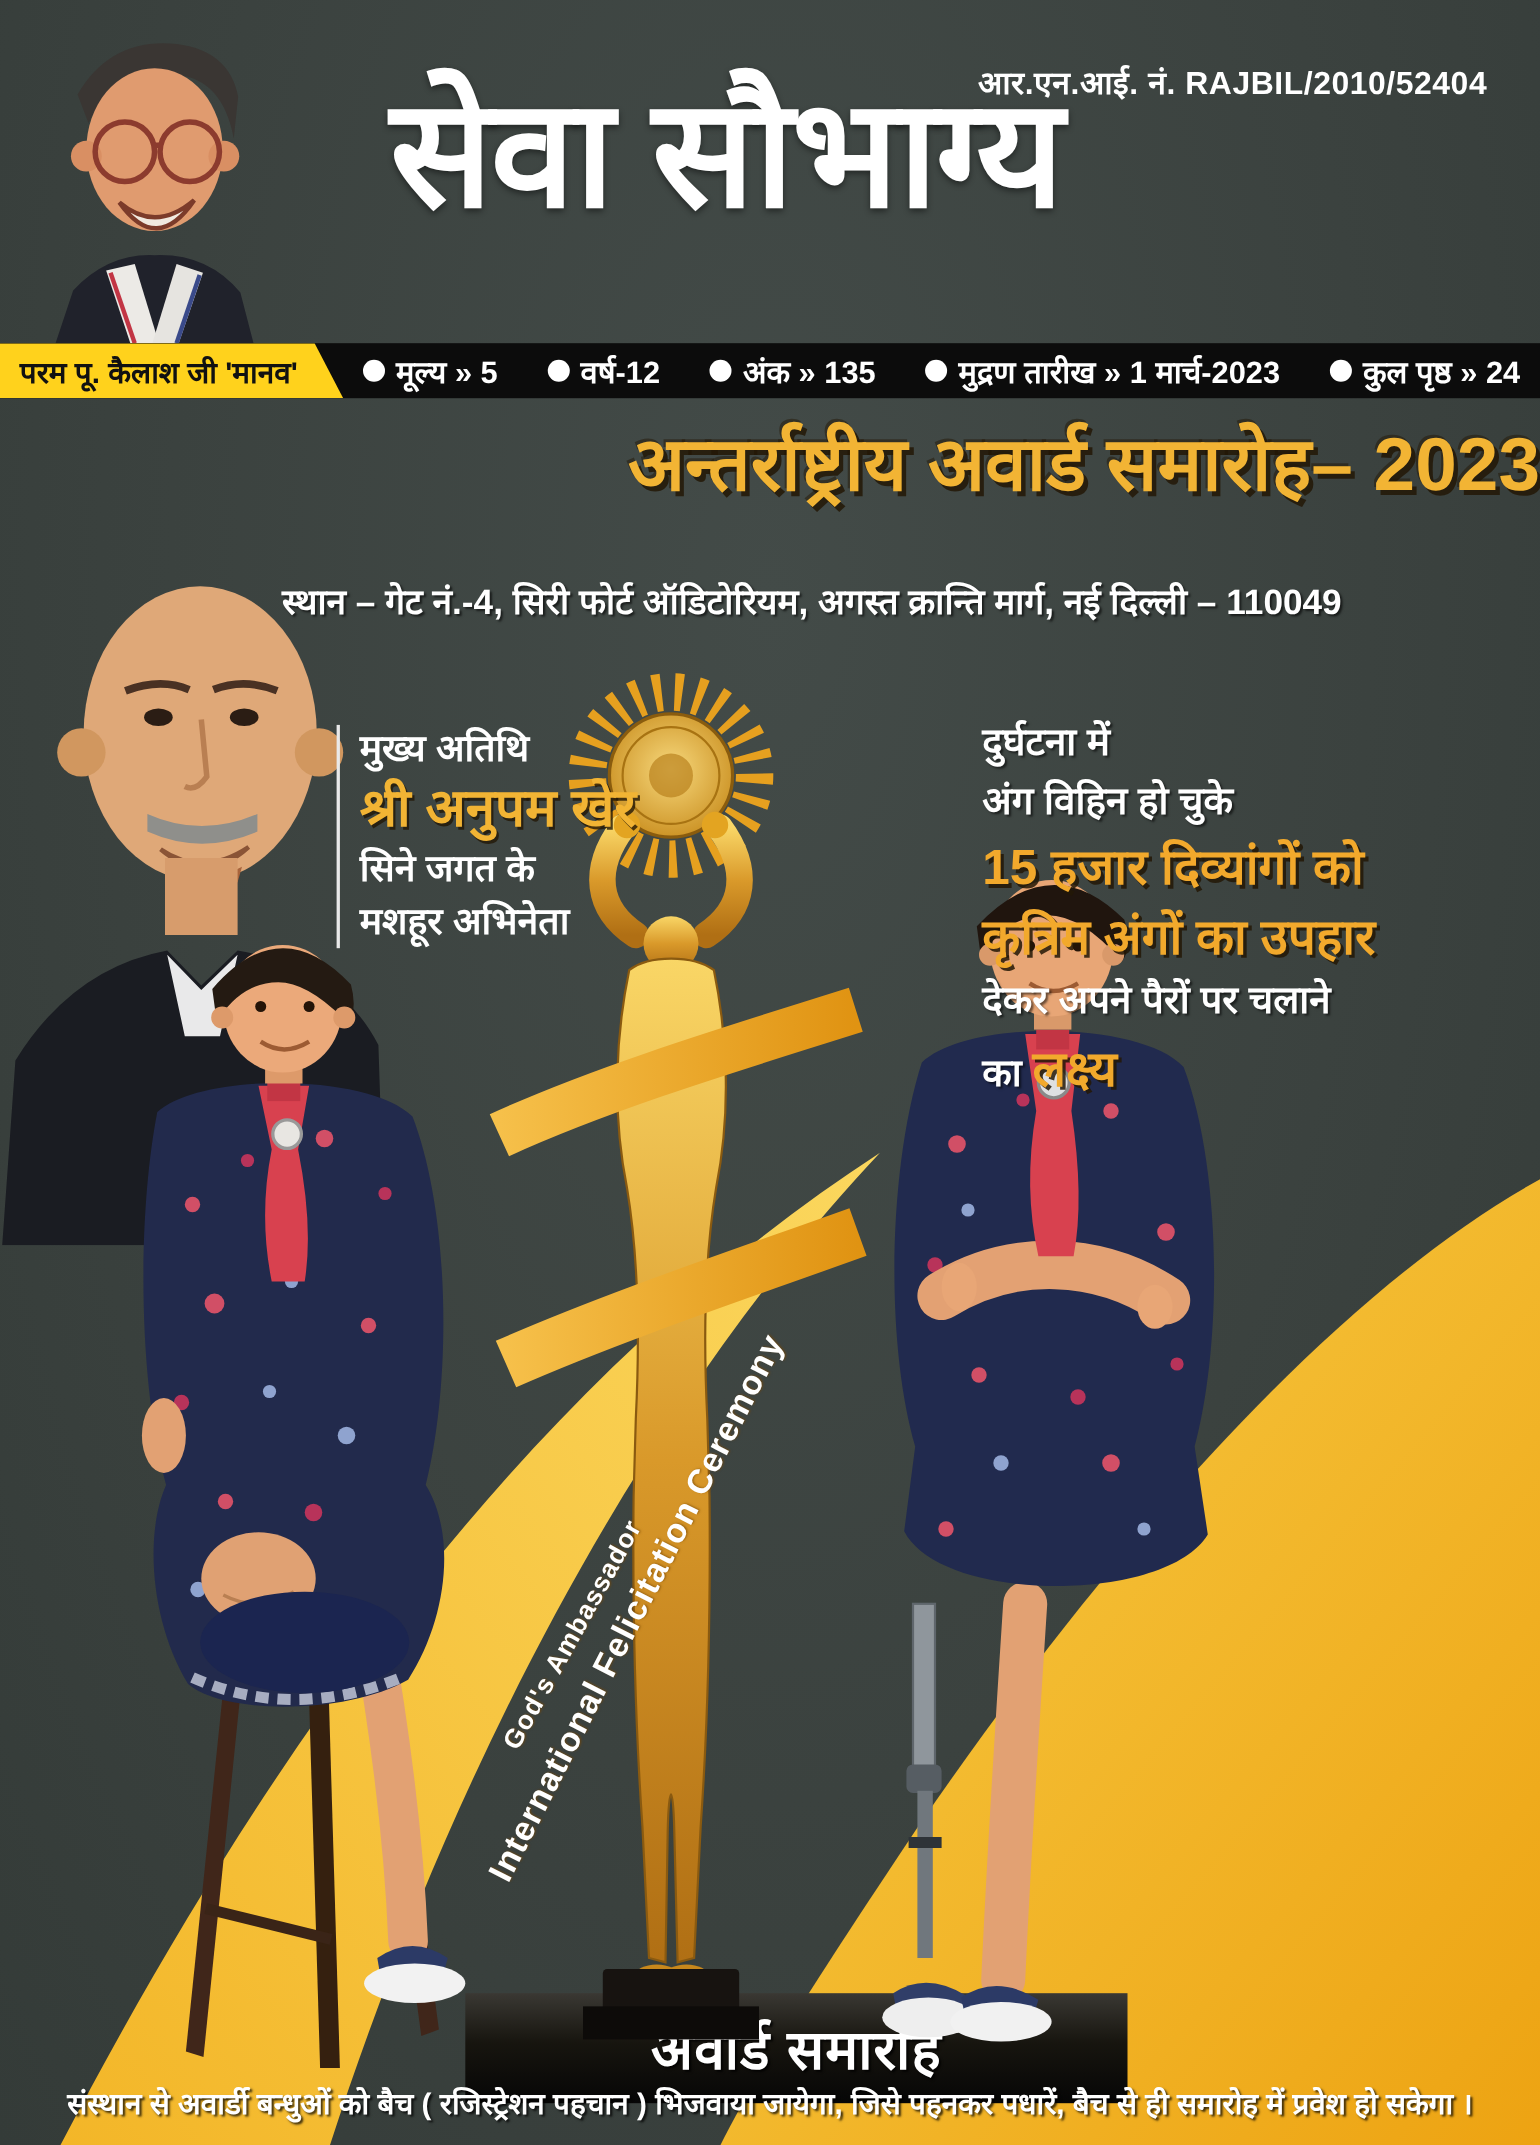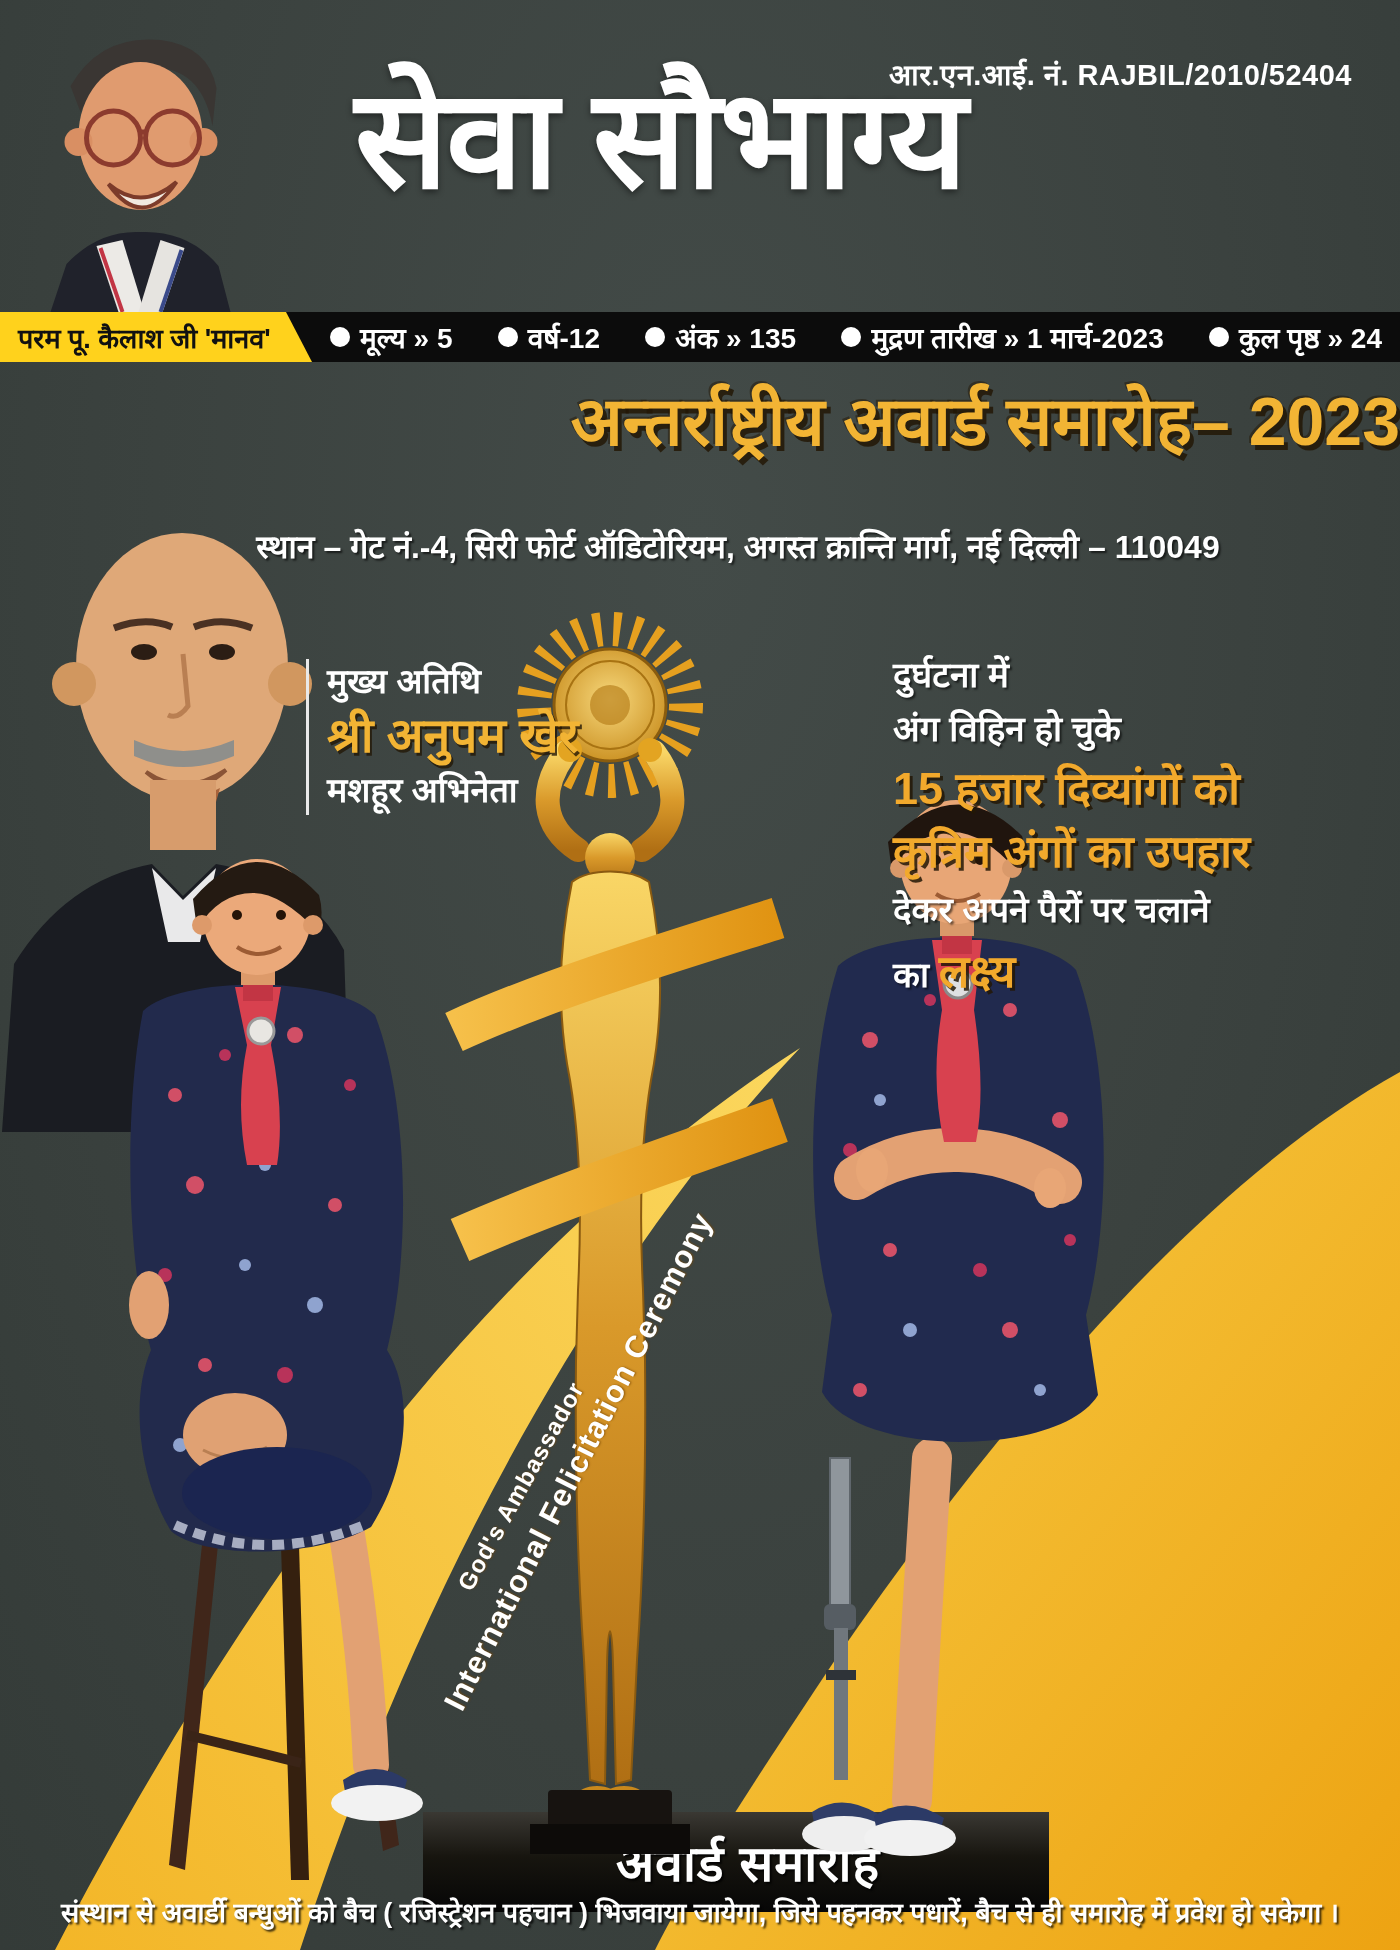--- a/index.html
+++ b/index.html
@@ -58,21 +58,21 @@
   .trophy{position:absolute;left:430px;top:600px;width:360px;height:1320px;z-index:3;}
   .child-left{position:absolute;left:85px;top:835px;width:360px;height:1060px;z-index:3;}
   .child-right{position:absolute;left:760px;top:770px;width:380px;height:1140px;z-index:3;}
   .ribbon-line{position:absolute;z-index:3;color:#ffffff;font-weight:bold;white-space:nowrap;
     text-shadow:1px 1px 2px rgba(120,70,0,.6);}
   .ribbon-1{left:452px;top:1582px;font-size:24px;transform:rotate(-61deg);transform-origin:0 0;letter-spacing:1px;}
   .ribbon-2{left:437px;top:1700px;font-size:31px;transform:rotate(-63deg);transform-origin:0 0;letter-spacing:1px;}
   
   .base-block{position:absolute;left:423px;top:1812px;width:602px;height:100px;z-index:2;
     background:linear-gradient(180deg,#3a3833 0%,#17150f 45%,#060606 100%);
-    display:flex;align-items:center;justify-content:center;padding-left:24px;}
+    display:flex;align-items:center;justify-content:center;}
   .base-caption{font-size:50px;font-weight:bold;color:#ffffff;letter-spacing:1px;text-shadow:2px 2px 2px rgba(0,0,0,.8);}
   .footer-note{position:absolute;left:0;top:1893px;width:100%;z-index:6;text-align:center;
     font-size:27px;font-weight:bold;color:#ffffff;text-shadow:2px 2px 2px rgba(0,0,0,.75);white-space:nowrap;}
 </style>
 </head>
 <body>
 
 <div class="cover">
 
   <svg class="swoosh" viewBox="0 0 1400 1950">
@@ -151,20 +151,21 @@
     <path d="M 160 300 Q 198 326 240 298 Q 200 334 160 300 Z" fill="#f3ede6" stroke="#8a5436" stroke-width="4"></path>
     <path d="M 164 318 Q 198 336 234 316 L 230 330 Q 198 344 168 330 Z" fill="#a8643c"></path>
     <rect x="164" y="308" width="66" height="70" fill="#d79c6c"></rect>
     <path d="M 16 660 L 28 492 Q 80 408 166 392 L 197 424 L 230 392 Q 322 408 358 478 L 364 660 Z" fill="#1a1c22"></path>
     <path d="M 166 396 L 197 428 L 230 396 L 214 470 L 182 470 Z" fill="#e9e9ea"></path>
   </svg>
 
   <div class="guest-block">
     <div class="guest-label">मुख्य अतिथि</div>
     <div class="guest-name">श्री अनुपम खेर</div>
+    <div class="guest-desc">सिने जगत के</div>
     <div class="guest-desc">मशहूर अभिनेता</div>
   </div>
 
   <div class="mission-block">
     <div class="m-line">दुर्घटना में</div>
     <div class="m-line">अंग विहिन हो चुके</div>
     <div class="m-gold">15 हजार दिव्यांगों को</div>
     <div class="m-gold">कृत्रिम अंगों का उपहार</div>
     <div class="m-line">देकर अपने पैरों पर चलाने</div>
     <div class="m-line m-mixed"><span>का </span><span class="m-hl">लक्ष्य</span></div>

